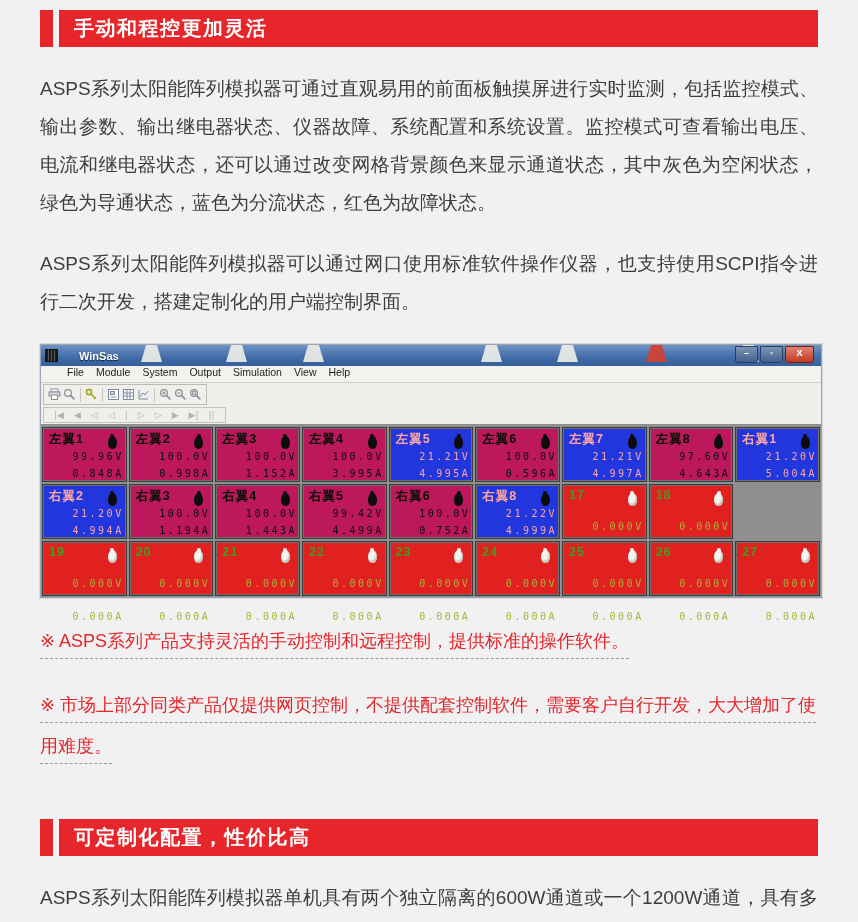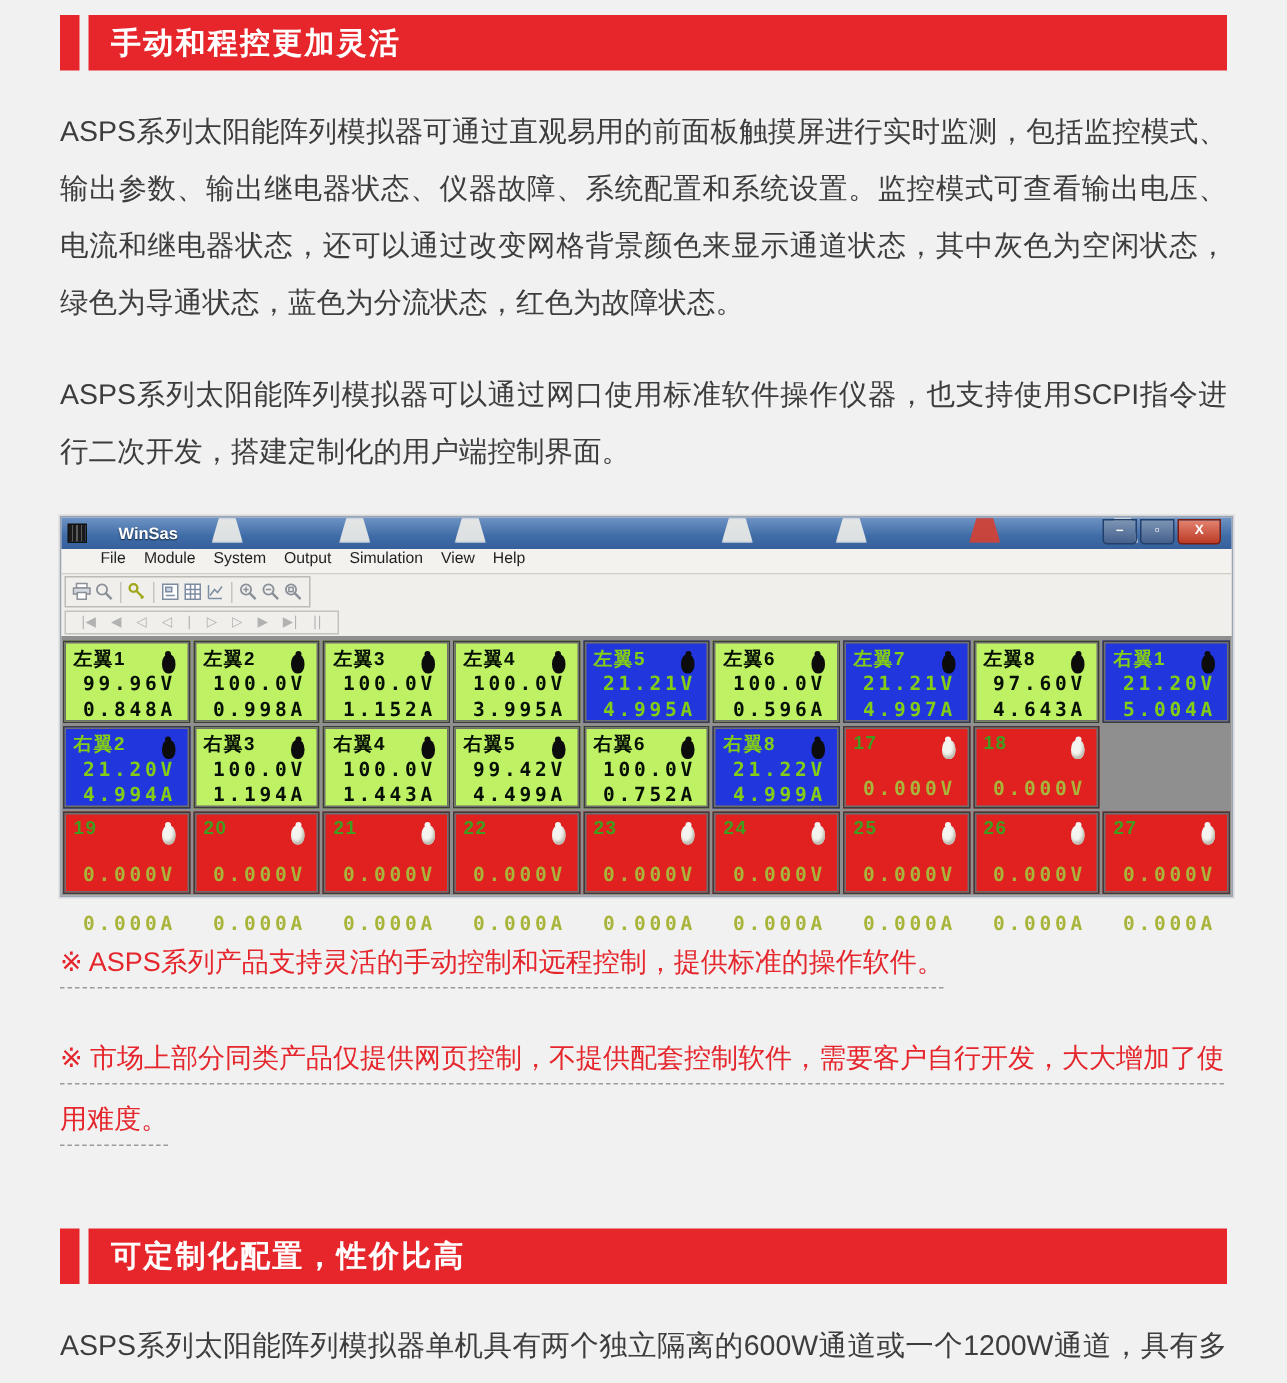--- a/index.html
+++ b/index.html
@@ -57,27 +57,27 @@
   .navbar{height:18px;background:#f0efec;display:flex;align-items:center;}
   .nav-panel{display:flex;align-items:center;border:1px solid #c4c2bc;height:14px;
     margin-left:2px;padding:0 5px;}
   .nav-btn{font-size:9px;color:#b2b2b2;padding:0 5px;font-family:"DejaVu Sans",sans-serif;}
 
   
   .grid{background:#8f8f8f;border-top:1px solid #8f8f8f;padding:0 1px 1px;}
   .grid-row{display:grid;grid-template-columns:repeat(9,1fr);gap:2px;margin-top:2px;}
   .cell{height:55px;border:1px solid #3c3c3c;outline:1px solid #6f6f6f;outline-offset:-2px;
     position:relative;box-sizing:border-box;padding:3px 2px 0 6px;}
-  .state-on{background:#bef264;color:#061005;}
-  .state-shunt{background:#2136dd;color:#84cc16;}
+  .state-on{background:#be185d;color:#061005;}
+  .state-shunt{background:#2136dd;color:#fca5a5;}
   .state-fault{background:#e12020;}
   .state-fault .cell-label{color:#3f9e1f;}
   .state-fault .cell-v,.state-fault .cell-a{color:#a8b43a;margin-top:16px;}
   .cell-label{font-size:12.5px;font-weight:bold;letter-spacing:1px;white-space:nowrap;}
-  .cell-v,.cell-a{font-size:13px;font-weight:bold;letter-spacing:2.5px;text-align:center;
+  .cell-v,.cell-a{font-size:10px;font-weight:normal;letter-spacing:2.5px;text-align:right;
     font-family:"DejaVu Sans Mono",monospace;line-height:17px;white-space:nowrap;}
   .lamp{position:absolute;top:8px;right:9px;width:9px;height:13px;border-radius:50% 50% 45% 45%;
     background:#0c0c0c;}
   .lamp:before{content:"";position:absolute;top:-2px;left:2.5px;width:4px;height:4px;
     border-radius:50%;background:inherit;}
   .state-fault .lamp{background:#f4f4f0;box-shadow:inset -1px -2px 2px #b9b9ae;}
 </style>
 </head>
 <body style="--accent: #e7262c;">
 

